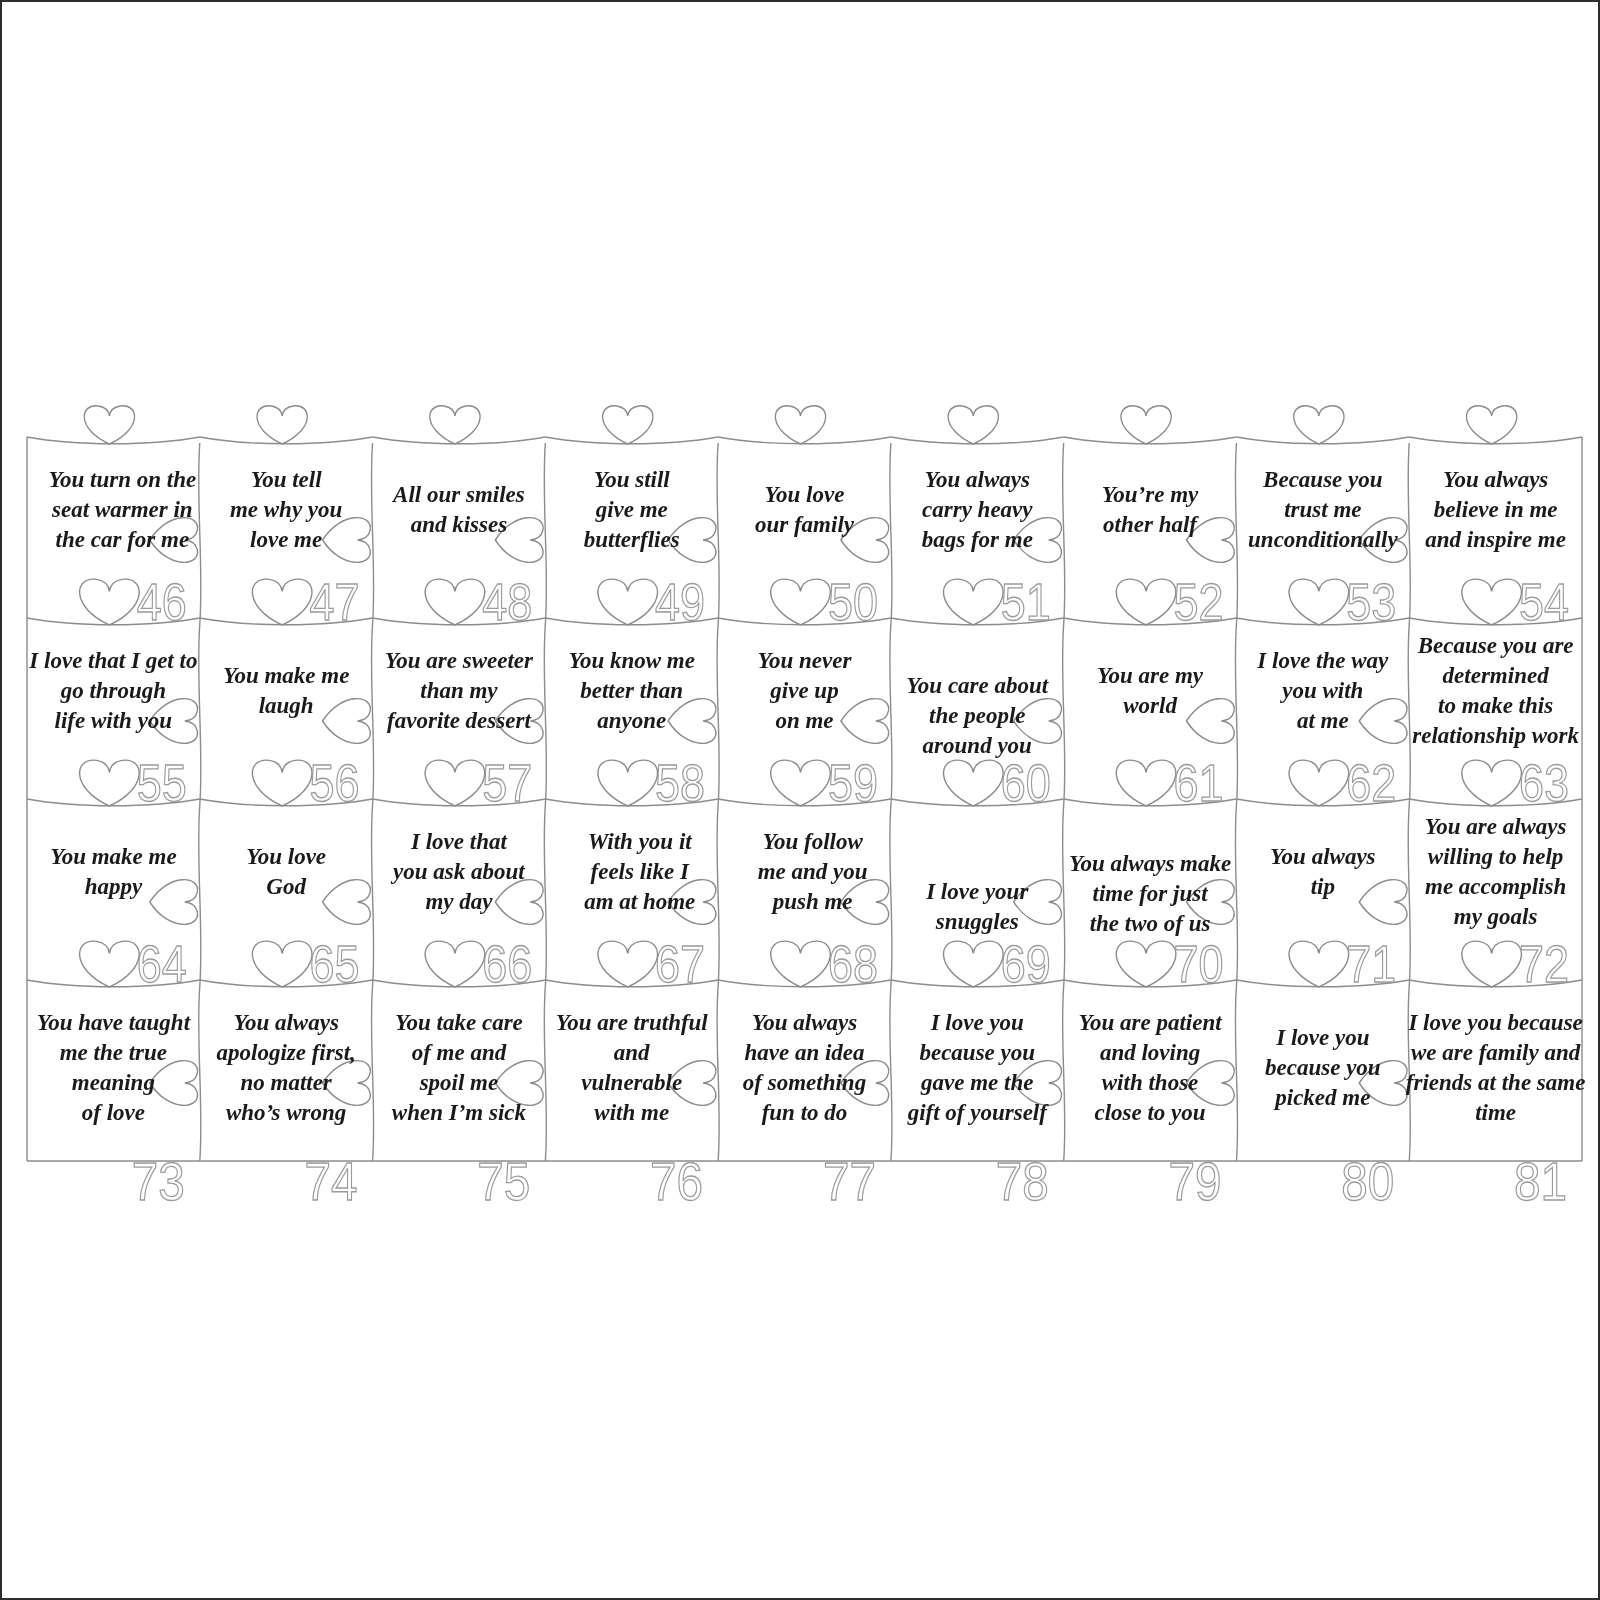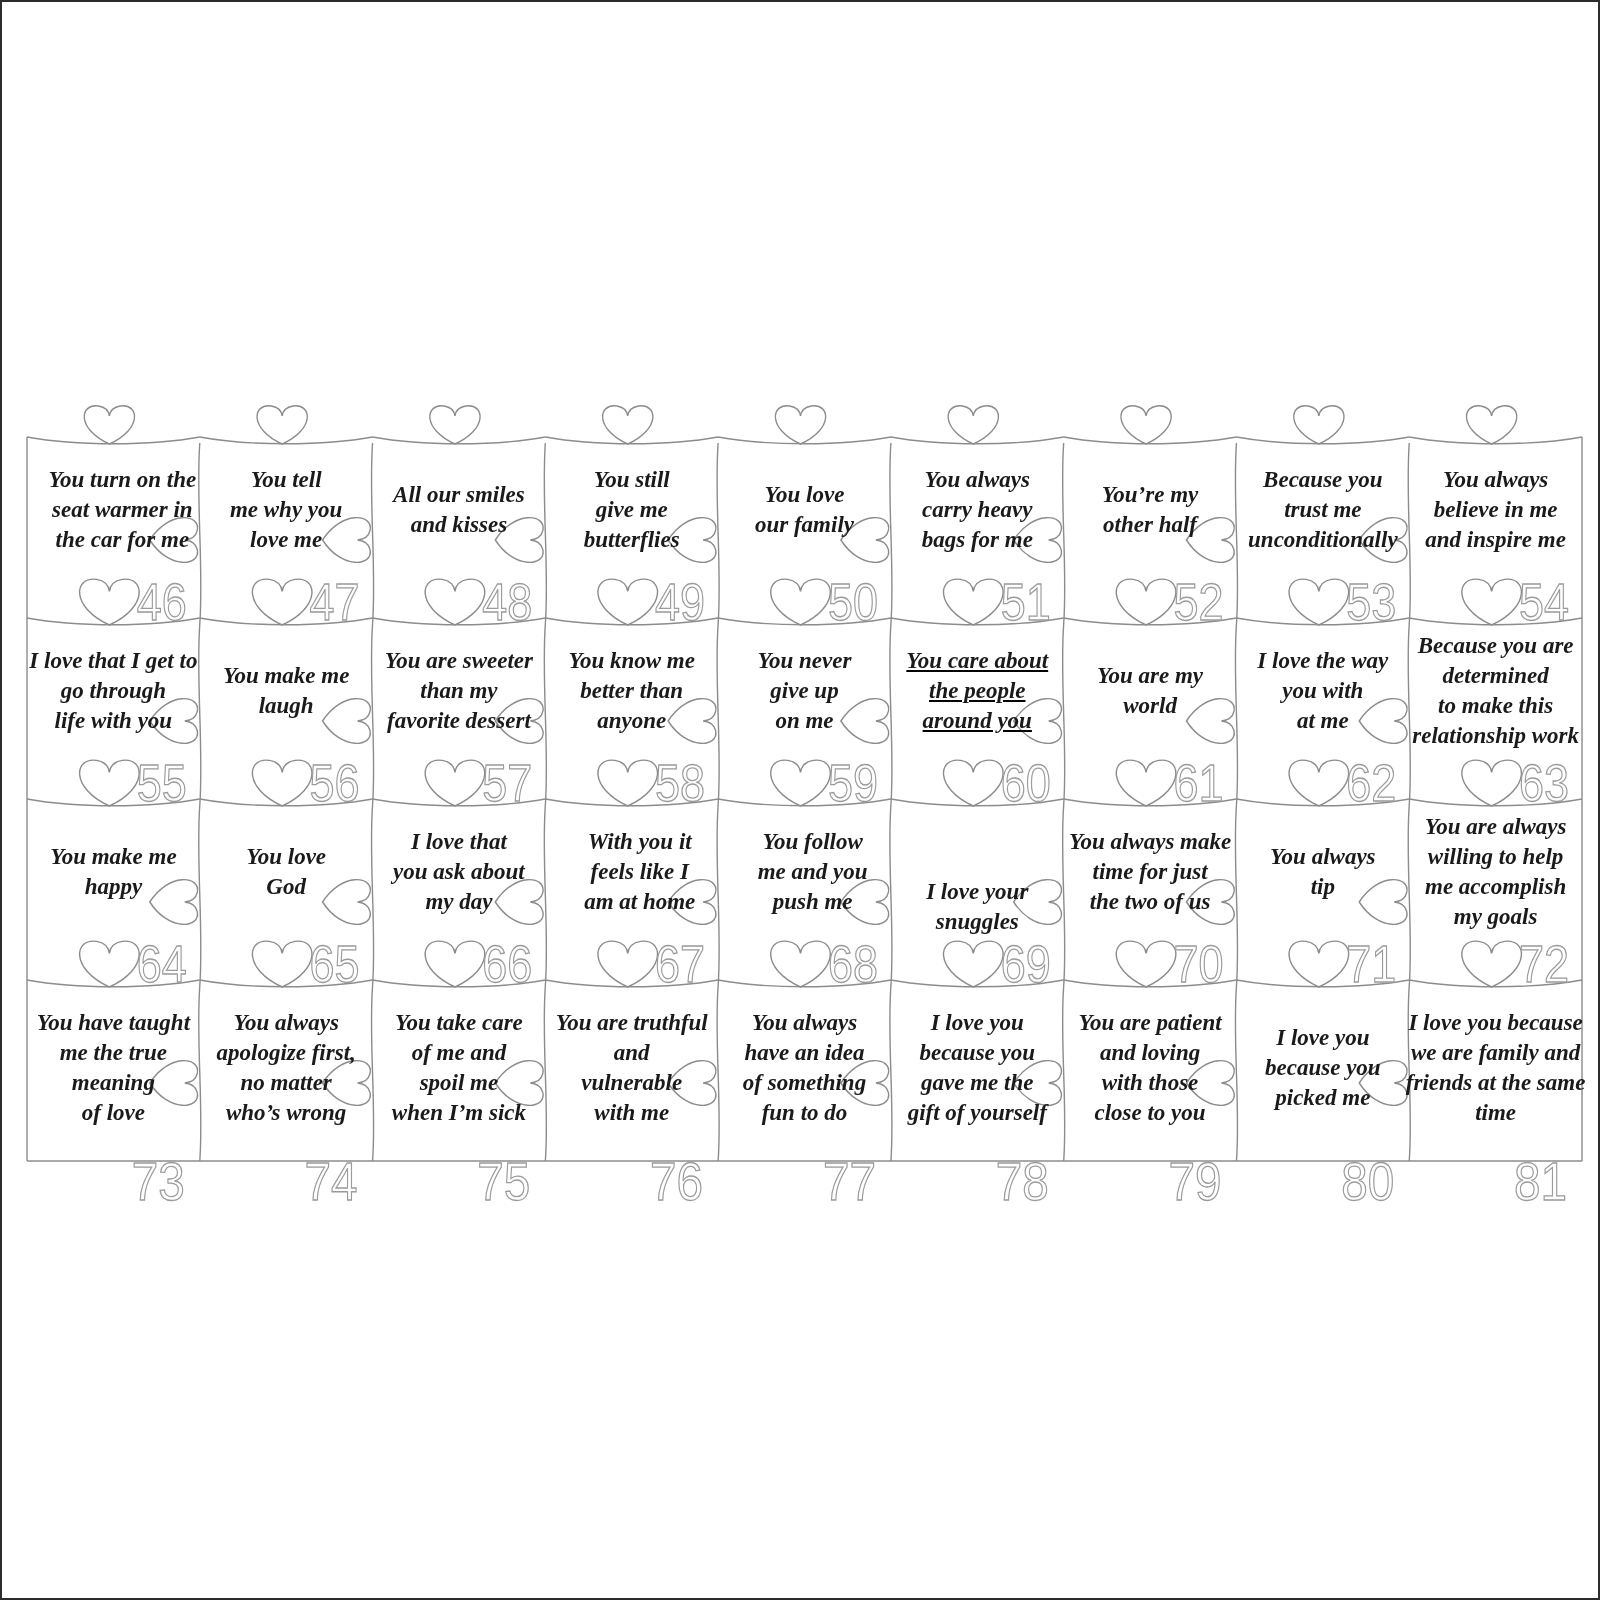--- a/index.html
+++ b/index.html
@@ -309,21 +309,21 @@
           <div>anyone</div>
         </div>
   </div>
       <div class="piece" style="left: 716.12px; top: 622px; width: 172.78px; height: 134px;">
     <div class="msg">
           <div>You never</div>
           <div>give up</div>
           <div>on me</div>
         </div>
   </div>
-      <div class="piece" style="left: 888.9px; top: 622px; width: 172.78px; height: 134px; text-decoration: underline;">
+      <div class="piece" style="left: 888.9px; top: 647px; width: 172.78px; height: 134px;">
     <div class="msg">
           <div>You care about</div>
           <div>the people</div>
           <div>around you</div>
         </div>
   </div>
       <div class="piece" style="left: 1061.68px; top: 622px; width: 172.78px; height: 134px;">
     <div class="msg">
           <div>You are my</div>
           <div>world</div>
@@ -376,21 +376,21 @@
           <div>me and you</div>
           <div>push me</div>
         </div>
   </div>
       <div class="piece" style="left: 888.9px; top: 838px; width: 172.78px; height: 134px;">
     <div class="msg">
           <div>I love your</div>
           <div>snuggles</div>
         </div>
   </div>
-      <div class="piece" style="left: 1061.68px; top: 803px; width: 172.78px; height: 134px;">
+      <div class="piece" style="left: 1061.68px; top: 803px; width: 172.78px; height: 134px; align-items: flex-end;">
     <div class="msg">
           <div>You always make</div>
           <div>time for just</div>
           <div>the two of us</div>
         </div>
   </div>
       <div class="piece" style="left: 1234.46px; top: 803px; width: 172.78px; height: 134px;">
     <div class="msg">
           <div>You always</div>
           <div>tip</div>

